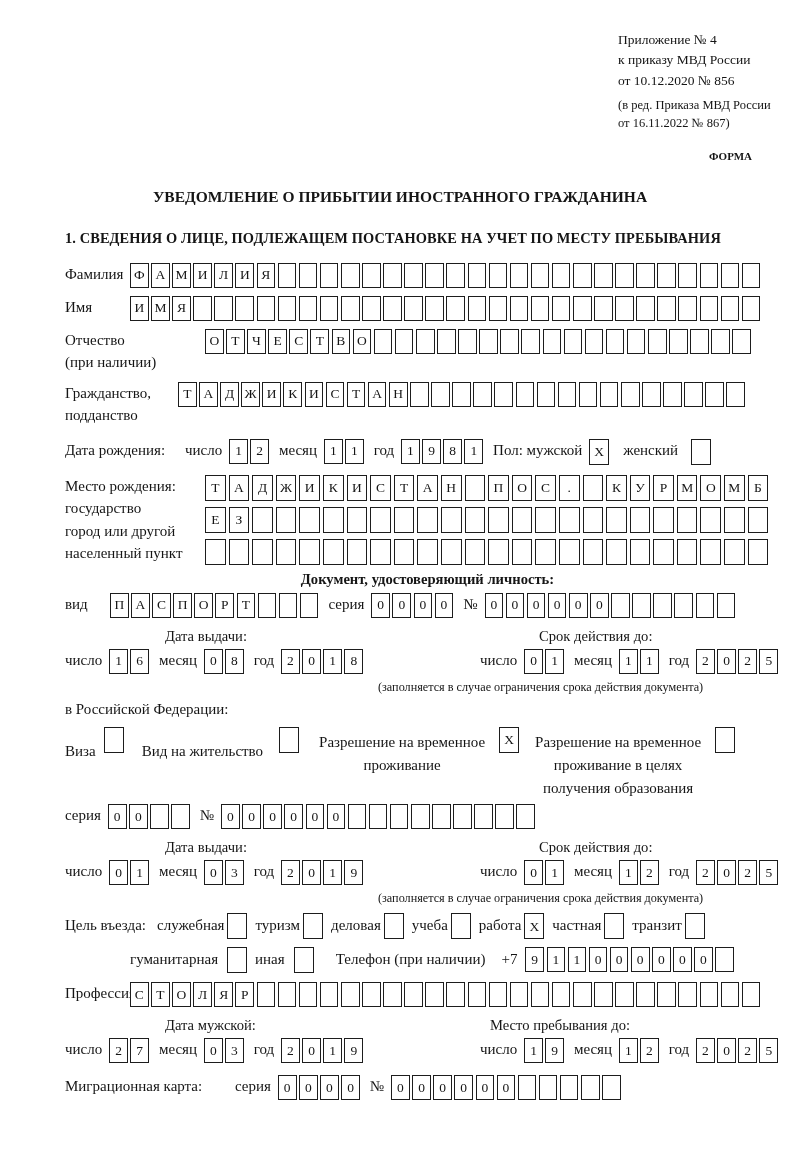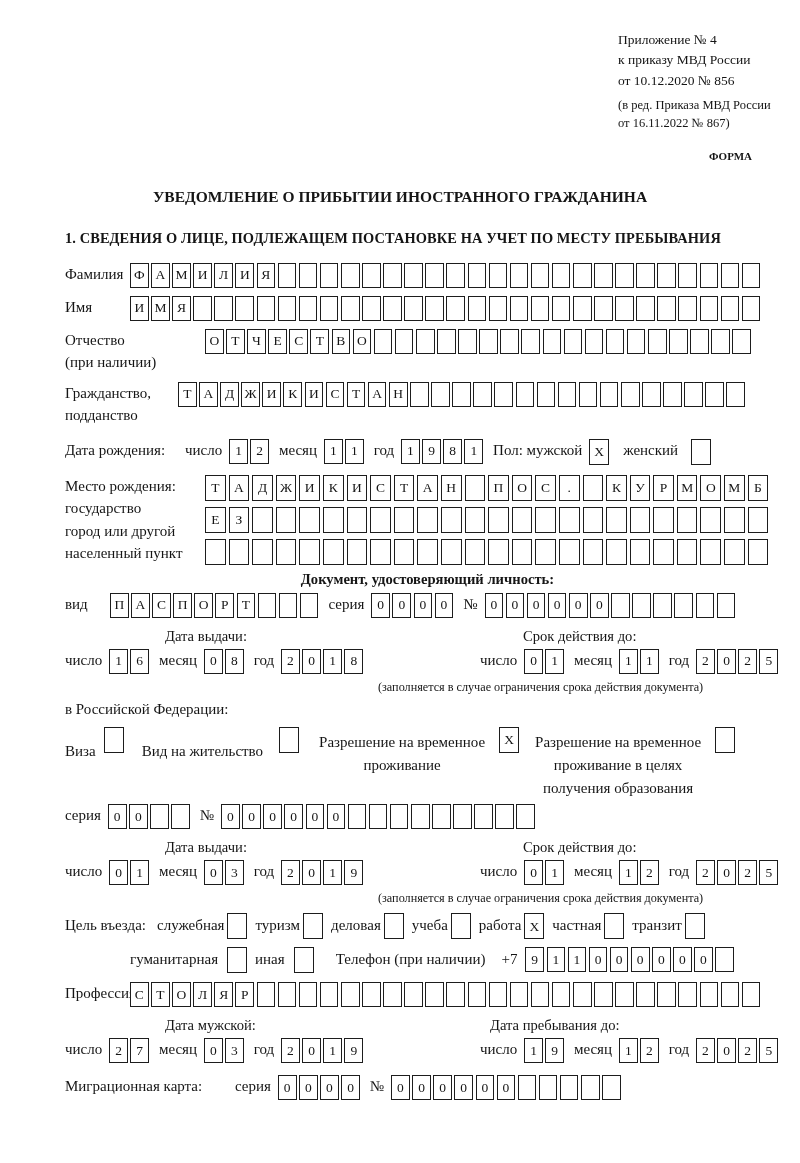--- a/index.html
+++ b/index.html
@@ -29,21 +29,21 @@
     font-size:13.5px;line-height:1;background:#fff;
   }
   .cells.wide{gap:3px;} .cells.wide .cell{width:18.6px;height:24px;}
   .cells.checkbox .cell{width:18px;height:24px;}
   .stackrows > .cells{display:flex;margin-bottom:6px;}
   
   .dl{margin:3px 7px 0 10px;flex:0 0 auto;}
   .dl.first{margin-left:0;}
   
   .date-headers{position:relative;height:19px;margin-top:10px;font-size:14.6px;}
-  .dh1{position:absolute;left:100px;} .dh2{position:absolute;left:458px;} .dh2.n3{left:425px;}
+  .dh1{position:absolute;left:100px;} .dh2{position:absolute;left:474px;} .dh2.n3{left:425px;}
   .dates{position:relative;margin-top:2px;height:27px;}
   .dg{display:inline-flex;align-items:flex-start;}
   .dg.right{position:absolute;left:415px;top:0;}
   .fillnote{font-size:12.2px;margin-top:4px;margin-left:313px;}
   .plain{margin-top:9px;line-height:1.6;}
   
   .checks{margin-top:6px;align-items:flex-start;}
   .checks .pair-label{margin-top:16px;}
   .stack{text-align:center;line-height:1.55;margin-top:4px;}
   .cb{margin:0 0 0 8px;}
@@ -610,21 +610,21 @@
         <span class="cell"></span>
         <span class="cell"></span>
         <span class="cell"></span>
         <span class="cell"></span>
         <span class="cell"></span>
       </span>
   </div>
 
   <div class="date-headers">
     <span class="dh1">Дата мужской:</span>
-    <span class="dh2 n3">Дата пребывания до:</span>
+    <span class="dh2 n3">Место пребывания до:</span>
   </div>
   <div class="frow dates">
     <span class="dg">
       <span class="dl first">число</span>
       <span class="cells">
           <span class="cell">2</span>
           <span class="cell">7</span>
         </span>
       <span class="dl">месяц</span>
       <span class="cells">

